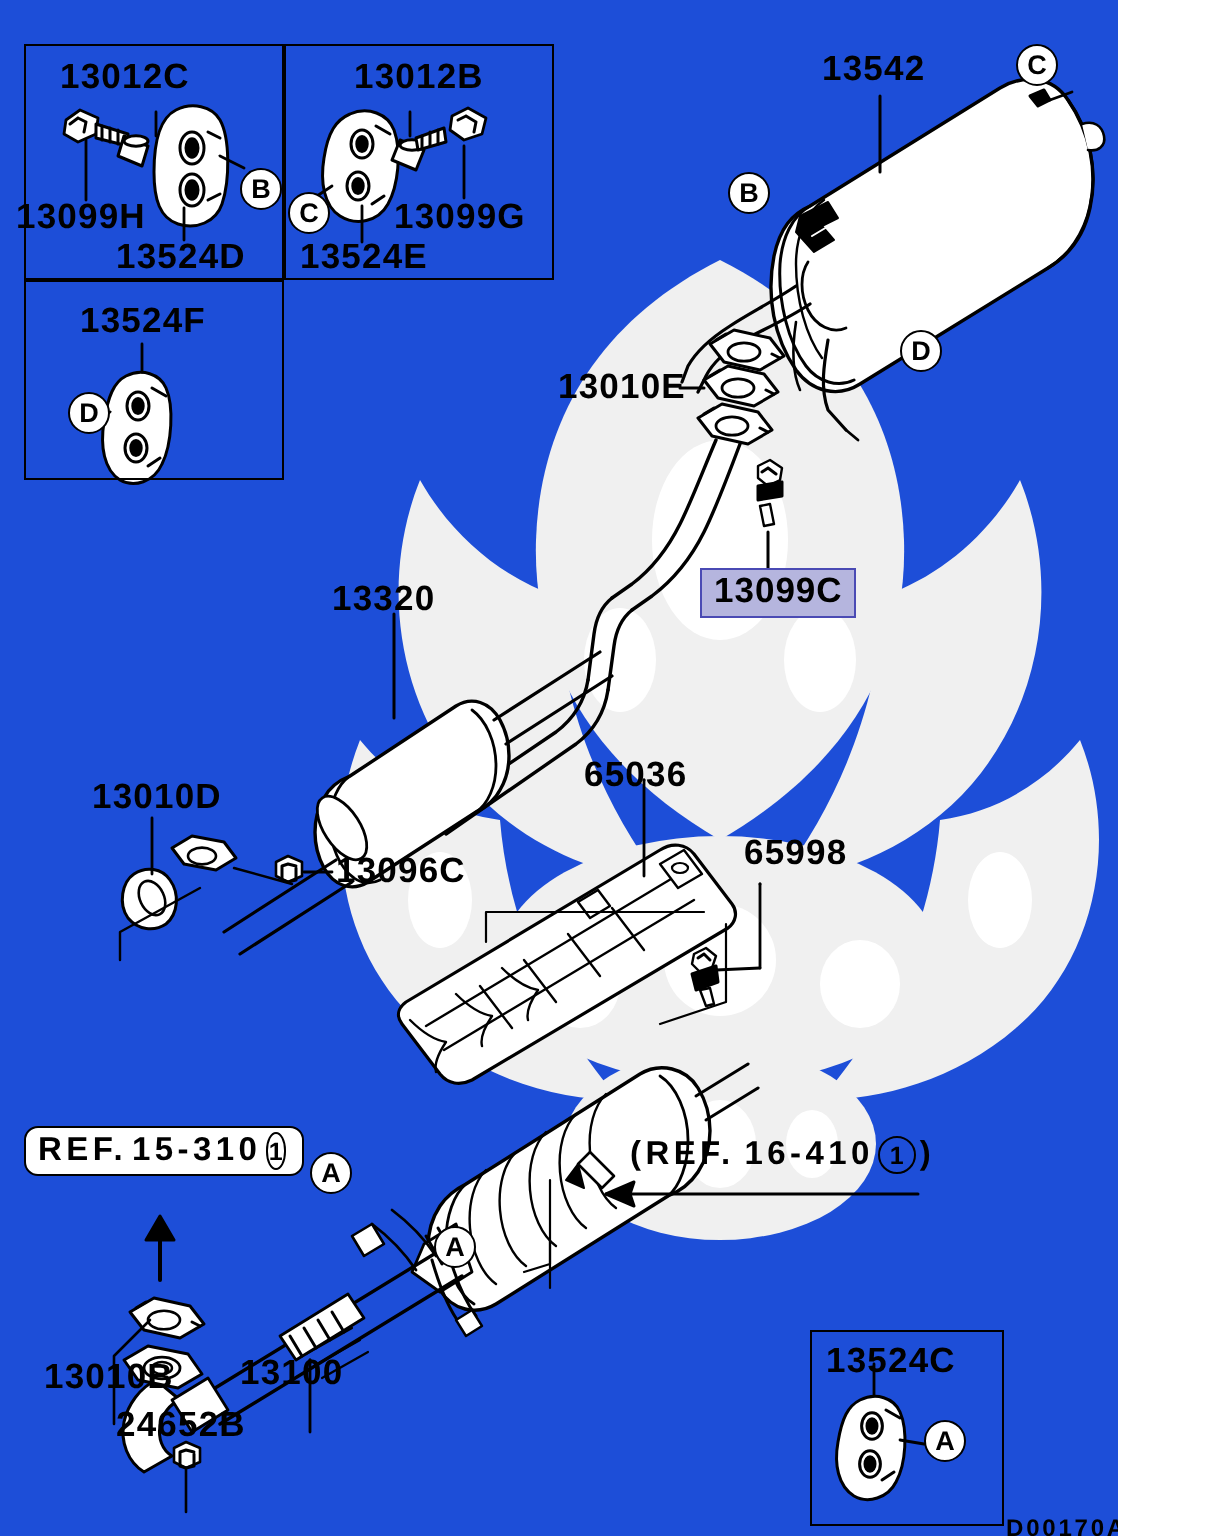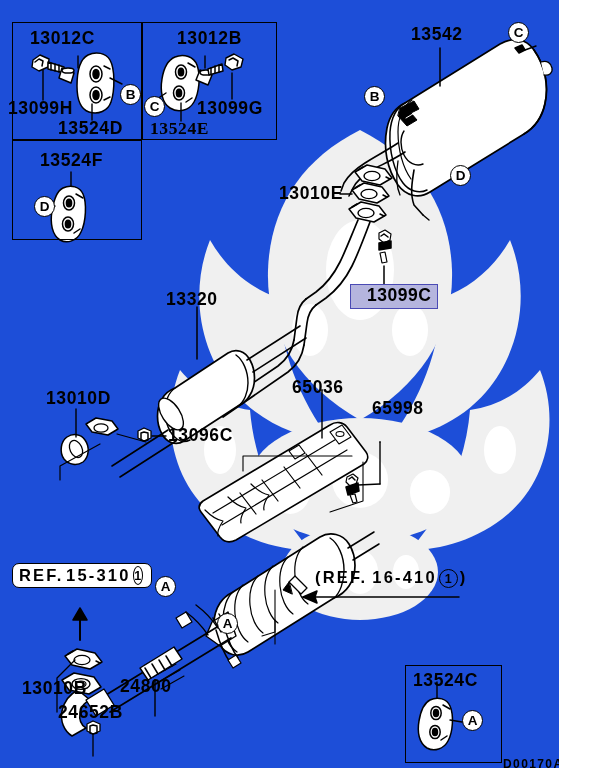--- a/index.html
+++ b/index.html
@@ -35,21 +35,21 @@
     font-weight:bold;
     color:#000000;
     letter-spacing:0.6px;
     white-space:nowrap;
     line-height:1;
   }
   
   .lbl.hl{
     background:#b5b5de;
     border:1.5px solid #4a4ab4;
-    padding:2px 6px 3px 16px;
+    padding:2px 6px 3px 6px;
     letter-spacing:0.5px;
     text-align:center;
   }
   
   .inset{
     position:absolute;
     border:1.6px solid #000;
     background:transparent;
     box-sizing:border-box;
   }
@@ -458,21 +458,21 @@
   <div class="inset" style="left:12px;  top:140px; width:130px; height:100px;"></div>
   <div class="inset" style="left:405px; top:665px; width:97px;  height:98px;"></div>
 
   <div class="lbl" style="left:30px;  top:30px;">13012C</div>
   <div class="lbl" style="left:8px;   top:100px;">13099H</div>
   <div class="lbl" style="left:58px;  top:120px;">13524D</div>
   <div class="circ" style="left:120px; top:84px;">B</div>
 
   <div class="lbl" style="left:177px; top:30px;">13012B</div>
   <div class="lbl" style="left:197px; top:100px;">13099G</div>
-  <div class="lbl" style="left:150px; top:120px;font-family:Liberation Serif, serif;">13524E</div>
+  <div class="lbl" style="left:150px; top:120px;">13524E</div>
   <div class="circ" style="left:144px; top:96px;">C</div>
 
   <div class="lbl" style="left:40px;  top:152px;text-align:center;">13524F</div>
   <div class="circ" style="left:34px;  top:196px;">D</div>
 
   <div class="lbl" style="left:413px; top:672px;">13524C</div>
   <div class="circ" style="left:462px; top:710px;">A</div>
 
   <div class="lbl" style="left:411px; top:26px;">13542</div>
   <div class="circ" style="left:508px; top:22px;">C</div>
@@ -482,25 +482,25 @@
   <div class="lbl" style="left:279px; top:185px;">13010E</div>
 
   <div class="lbl hl" style="left:350px; top:284px;">13099C</div>
 
   <div class="lbl" style="left:166px; top:291px;">13320</div>
 
   <div class="lbl" style="left:46px;  top:390px;">13010D</div>
   <div class="lbl" style="left:168px; top:427px;">13096C</div>
 
   <div class="lbl" style="left:292px; top:379px;">65036</div>
-  <div class="lbl" style="left:372px; top:400px;">65998</div>
+  <div class="lbl" style="left:372px; top:418px;">65998</div>
 
   <div class="lbl" style="left:22px;  top:680px;">13010B</div>
   <div class="lbl" style="left:58px;  top:704px;">24652B</div>
-  <div class="lbl" style="left:120px; top:678px;">24800</div>
+  <div class="lbl" style="left:120px; top:678px;">13100</div>
 
   <div class="circ" style="left:155px; top:576px;">A</div>
   <div class="circ" style="left:217px; top:613px;">A</div>
 
   <div class="refbox" style="left:12px; top:563px; width:140px; height:25px;">
     <span>REF.</span>
     <span style="width:5px;display:inline-block;"></span>
     <span>15-310</span>
     <span class="circnum">1</span>
   </div>

